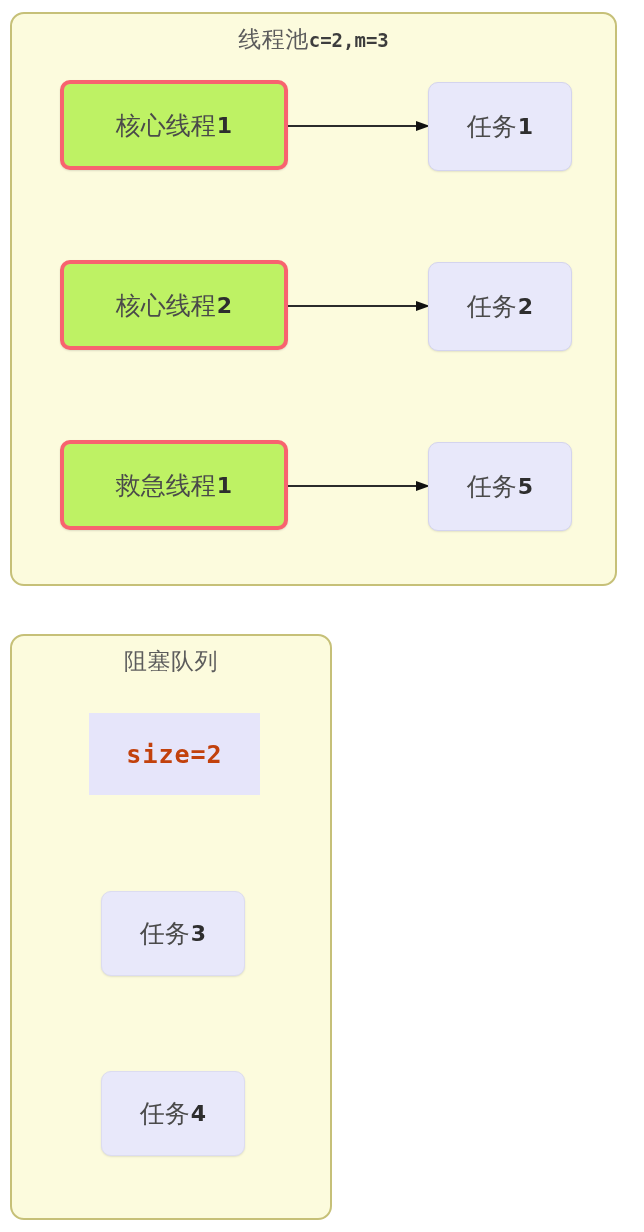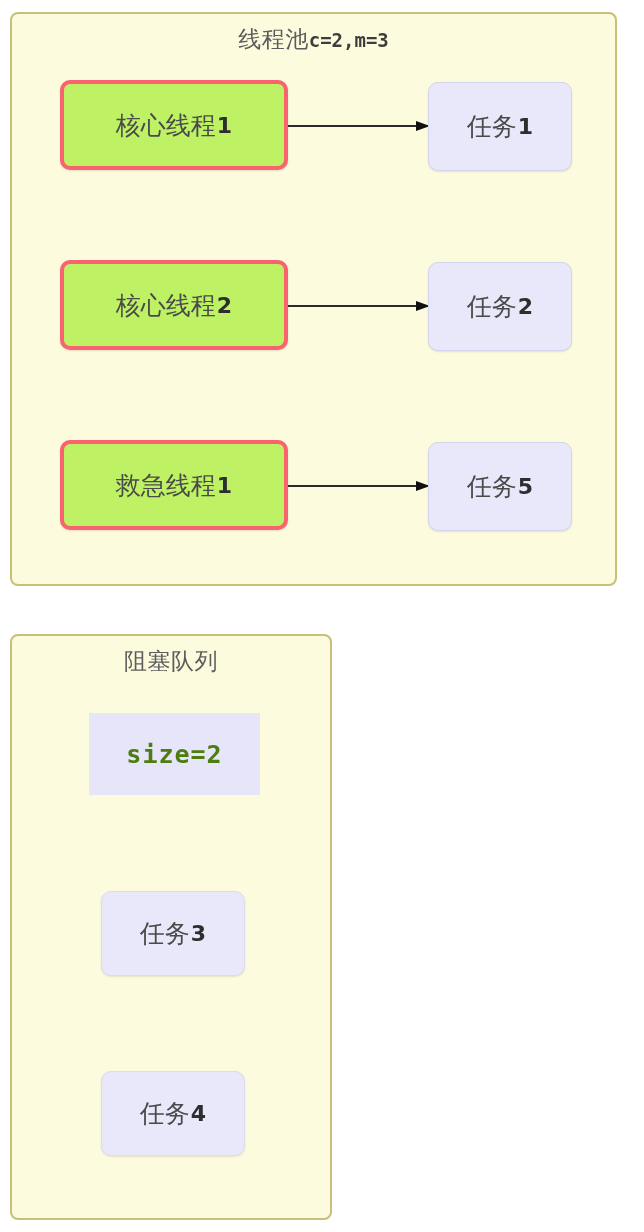--- a/index.html
+++ b/index.html
@@ -13,21 +13,21 @@
     position: relative;
     font-family: "Liberation Serif", "DejaVu Serif", serif;
     overflow: hidden;
   }
 
   
   .panel {
     position: absolute;
     background: #fcfbdd;
     border: 2px solid #c6c078;
-    border-radius: 8px;
+    border-radius: 14px;
     box-sizing: border-box;
   }
   #thread-pool-panel {
     left: 10px;
     top: 12px;
     width: 607px;
     height: 574px;
   }
   #blocking-queue-panel {
     left: 10px;
@@ -136,21 +136,21 @@
     top: 77px;
     width: 171px;
     height: 82px;
     background: #e6e5fa;
     display: flex;
     align-items: center;
     justify-content: center;
     font-family: "DejaVu Sans Mono", "Liberation Mono", monospace;
     font-size: 25px;
     font-weight: bold;
-    color: #4d7c0f;
+    color: #c2410c;
     letter-spacing: 1px;
   }
   .queue-task-box {
     position: absolute;
     left: 89px;
     width: 144px;
     height: 85px;
     background: #e8e8fa;
     border: 1px solid #dcdcf0;
     border-radius: 10px;

